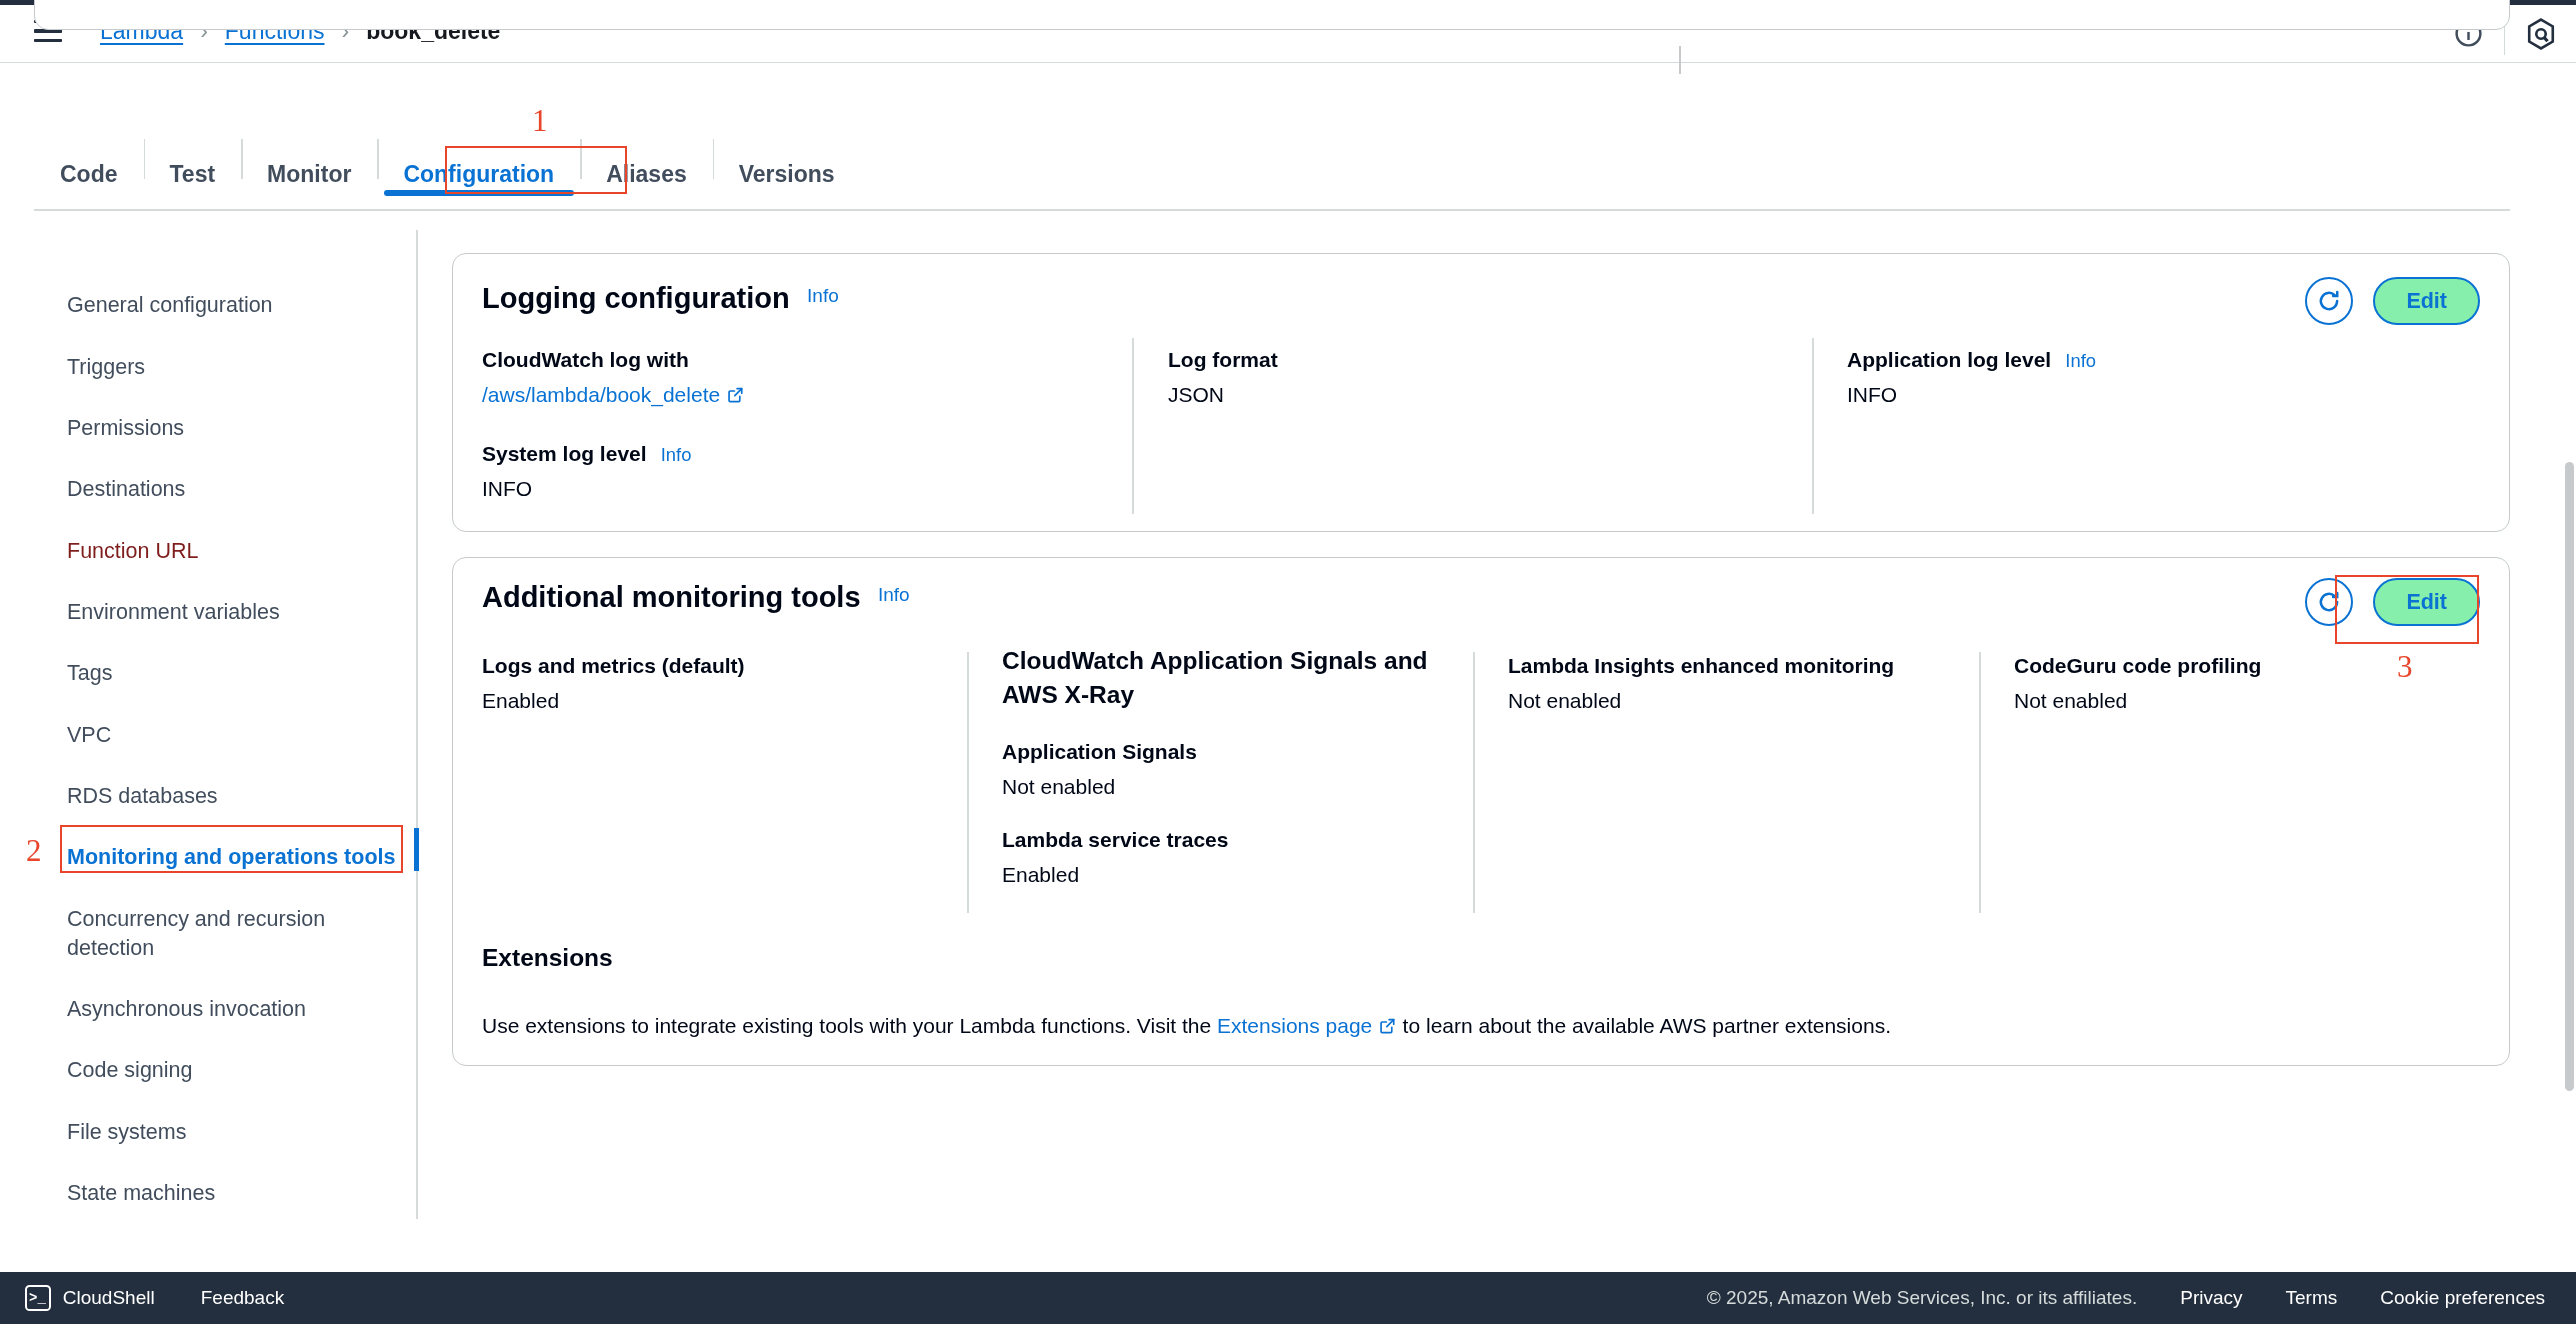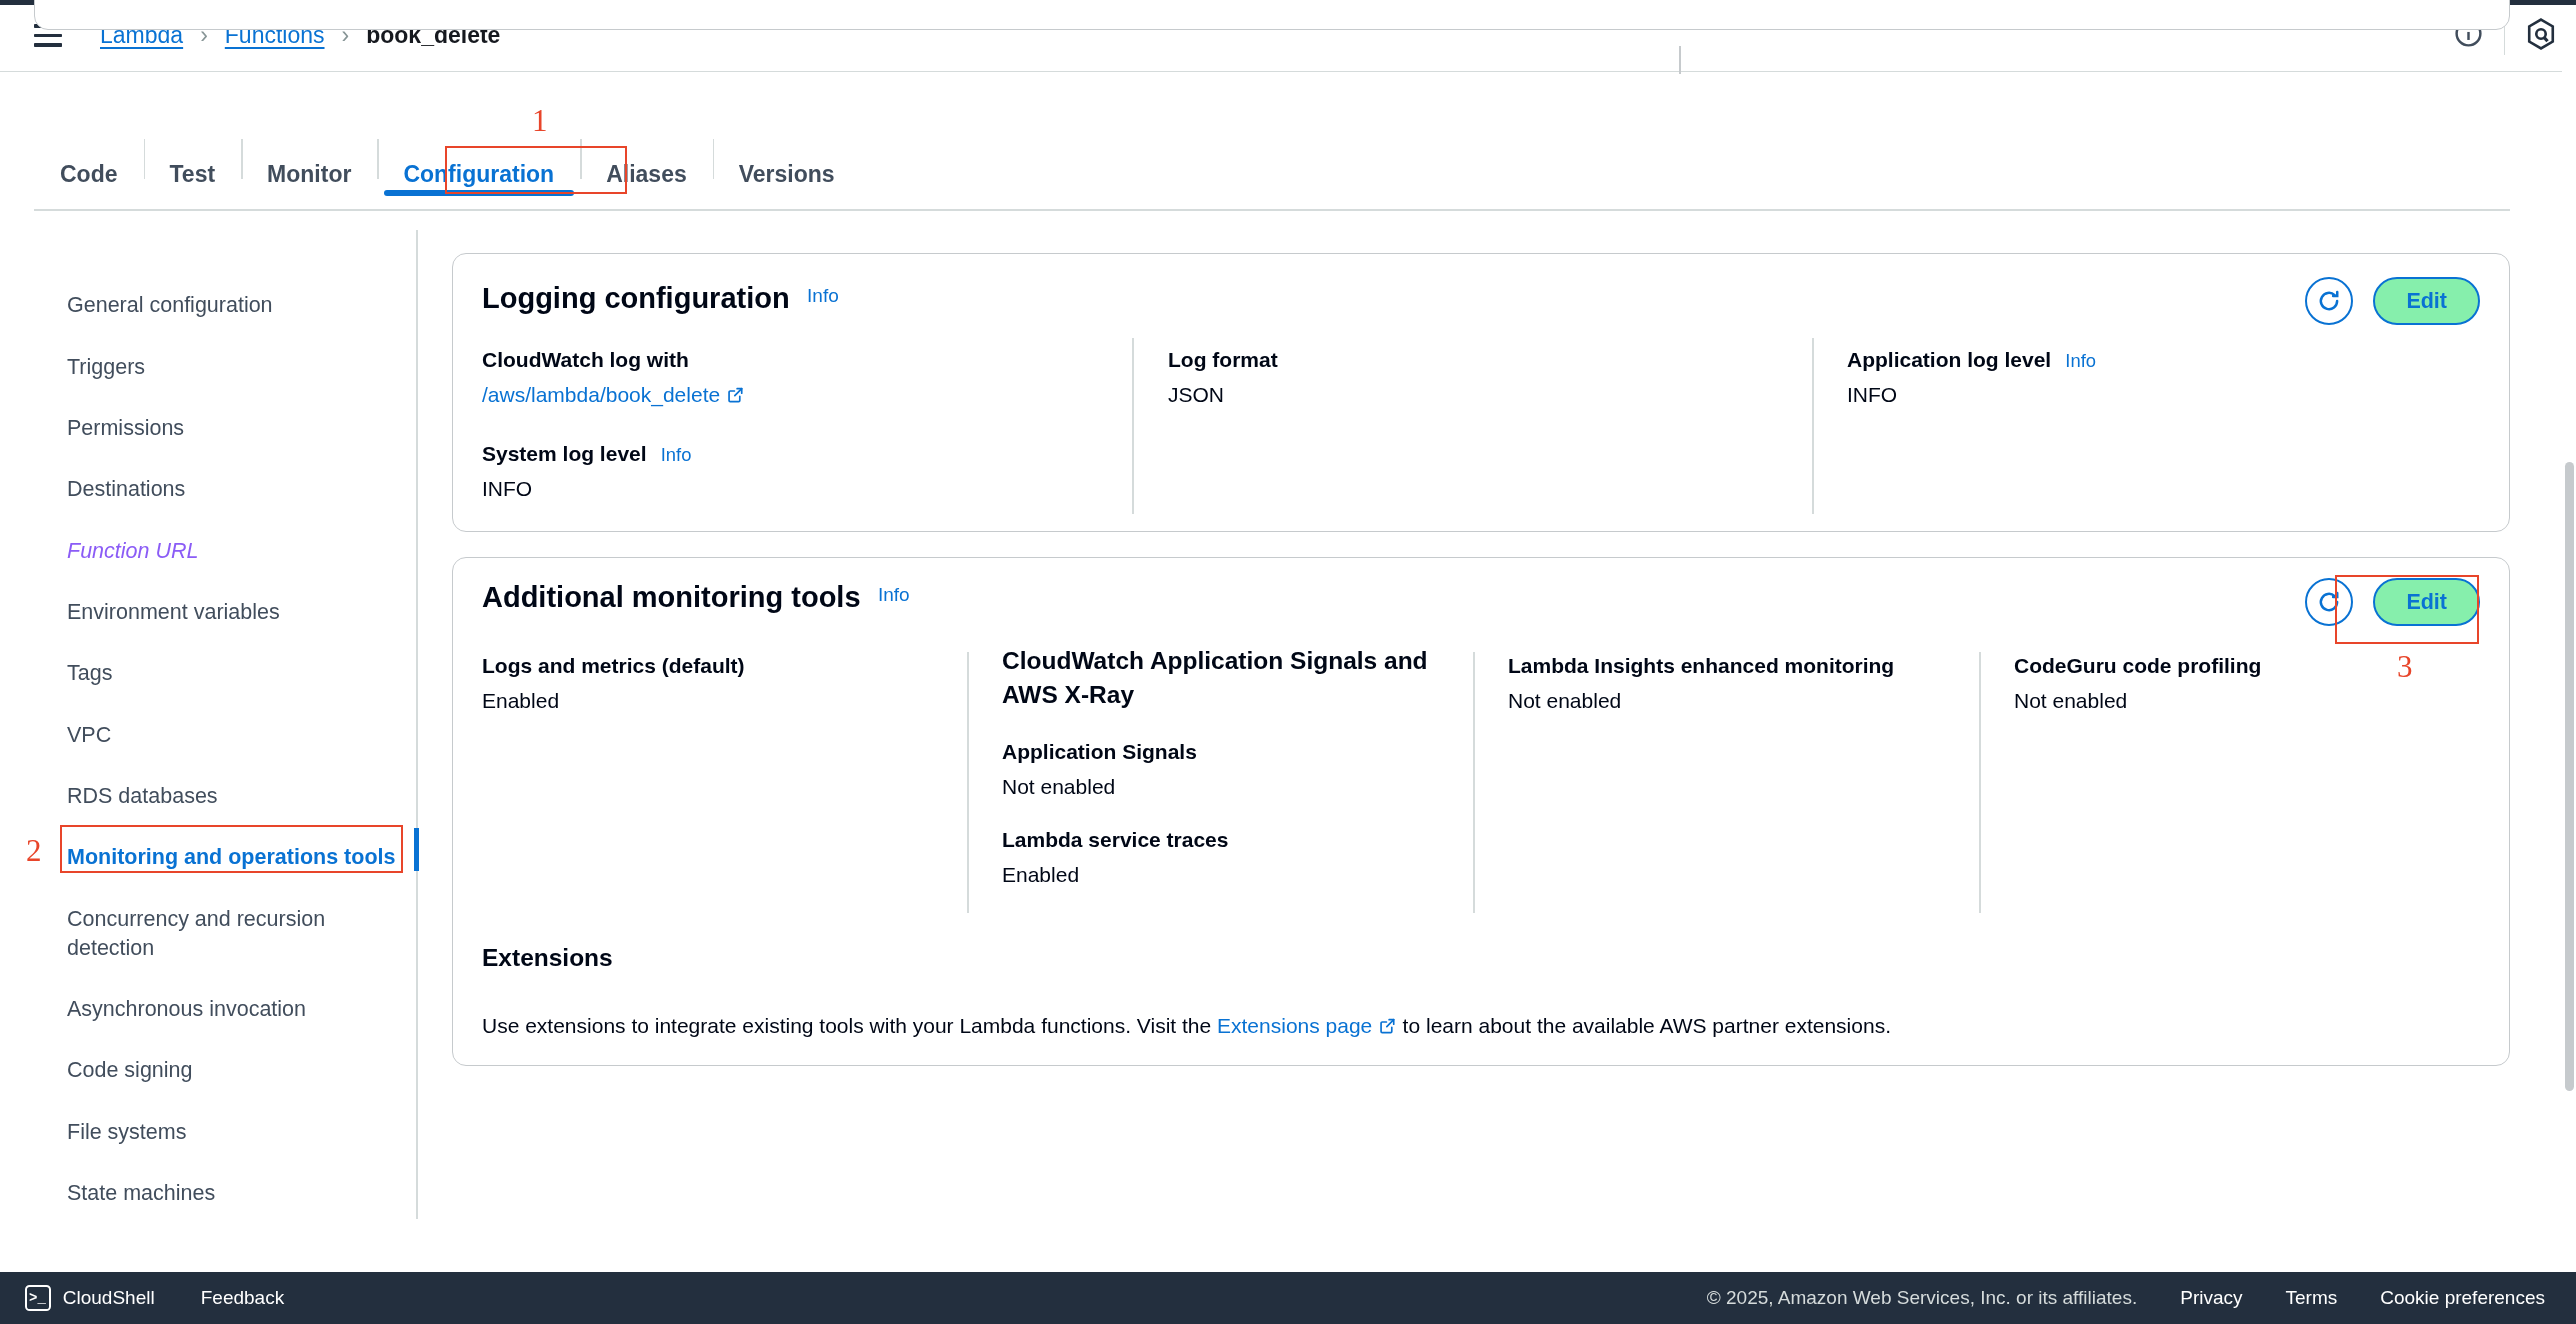--- a/index.html
+++ b/index.html
@@ -11,21 +11,21 @@
     background: #ffffff;
     font-family: "Liberation Sans", sans-serif;
     -webkit-font-smoothing: antialiased;
   }
 
   
   .topnav {
     position: absolute;
     top: 0; left: 0;
     width: 2576px;
-    height: 72px;
+    height: 63px;
     background: #ffffff;
     border-bottom: 1.5px solid #d5dbdb;
     display: flex;
     align-items: center;
   }
   .topnav-strip-left {
     position: absolute;
     top: 0; left: 0;
     width: 2576px; height: 4.6px;
     background: #232f3e;
@@ -146,21 +146,21 @@
   }
   .side-item {
     position: absolute;
     left: 67px;
     width: 330px;
     font-size: 21.5px;
     line-height: 29px;
     color: #414d5c;
     cursor: pointer;
   }
-  .side-item.link { color: #8b5cf6; font-style: italic; }
+  .side-item.link { color: #7f1d1d; }
   .side-item.selected {
     color: #0972d3;
     font-weight: 700;
   }
   .side-selected-bar {
     position: absolute;
     left: 414px;
     width: 4.6px; height: 43px;
     background: #0972d3;
   }

